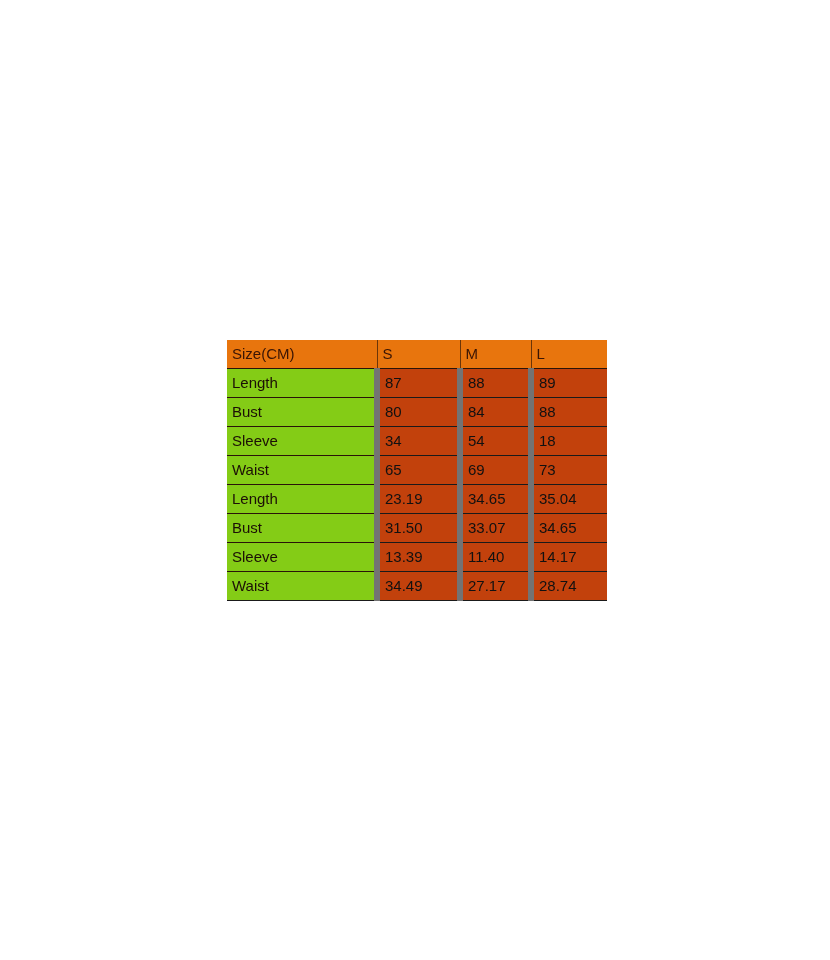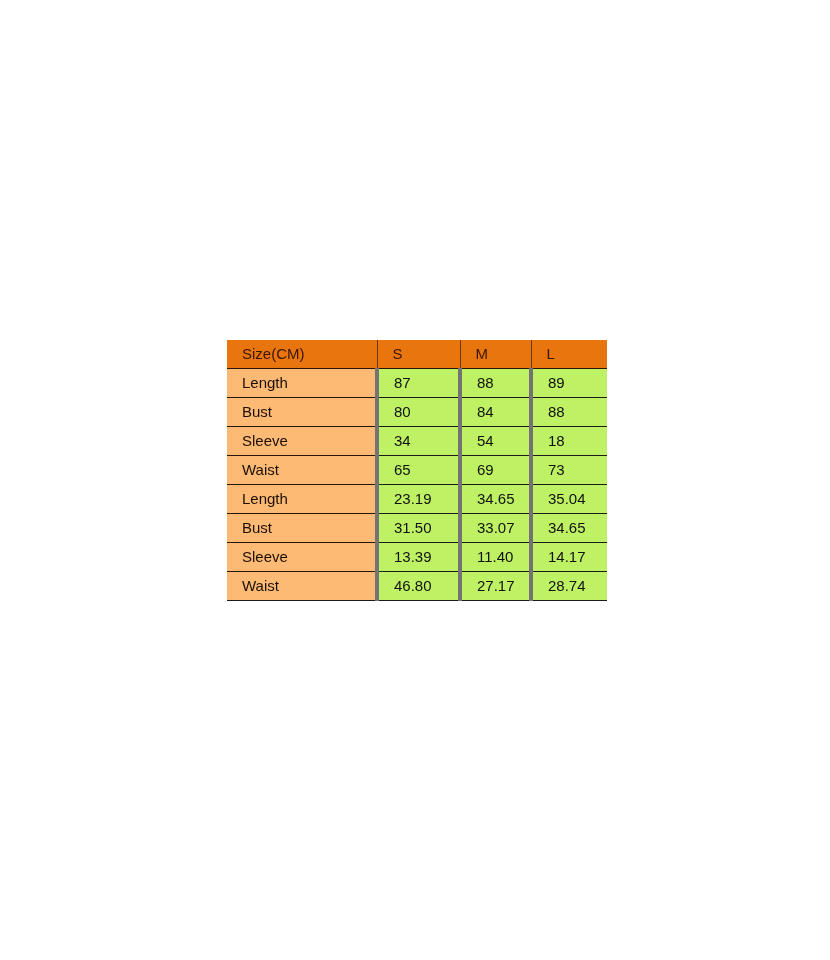--- a/index.html
+++ b/index.html
@@ -30,48 +30,48 @@
     background: #ffffff;
   }
 
   table.size-chart col.c-label { width: 150px; }
   table.size-chart col.c-s     { width: 83px;  }
   table.size-chart col.c-m     { width: 71px;  }
   table.size-chart col.c-l     { width: 76px;  }
 
   table.size-chart td {
     height: 28px;
-    padding: 0 0 0 15px;
+    padding: 0 0 0 5px;
     font-size: 15px;
     line-height: 28px;
     color: #111111;
     text-align: left;
     vertical-align: middle;
     white-space: nowrap;
     overflow: hidden;
     border-bottom: 1px solid #1a1a1a;
     box-sizing: border-box;
   }
 
   
   table.size-chart td.label {
-    background: #fdba74;
+    background: #84cc16;
     color: #1c0f06;
     border-bottom: 1px solid #2a1408;
   }
   table.size-chart tr.header-row td {
     background: #e8750d;
     color: #3a1505;
     border-bottom: 1px solid #2a1408;
   }
 
   
   table.size-chart td.val {
-    background: #bef264;
-    border-left: 4px solid #737373;
+    background: #c2410c;
+    border-left: 6px solid #737373;
   }
   table.size-chart tr.header-row td.val {
     background: #e8750d;
     border-left: 1px solid #6b3508;
   }
 
   table.size-chart tr:last-child td { border-bottom: 1px solid #1a1a1a; }
 </style>
 </head>
 <body>
@@ -130,19 +130,19 @@
         <td class="val">34.65</td>
       </tr>
       <tr>
         <td class="label">Sleeve</td>
         <td class="val">13.39</td>
         <td class="val">11.40</td>
         <td class="val">14.17</td>
       </tr>
       <tr>
         <td class="label">Waist</td>
-        <td class="val">46.80</td>
+        <td class="val">34.49</td>
         <td class="val">27.17</td>
         <td class="val">28.74</td>
       </tr>
     </tbody>
   </table>
 </div>
 
 </body></html>

